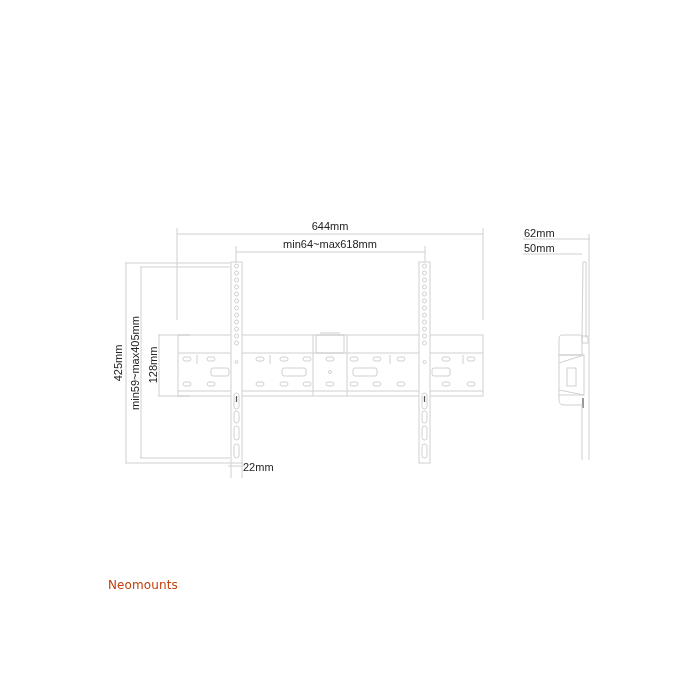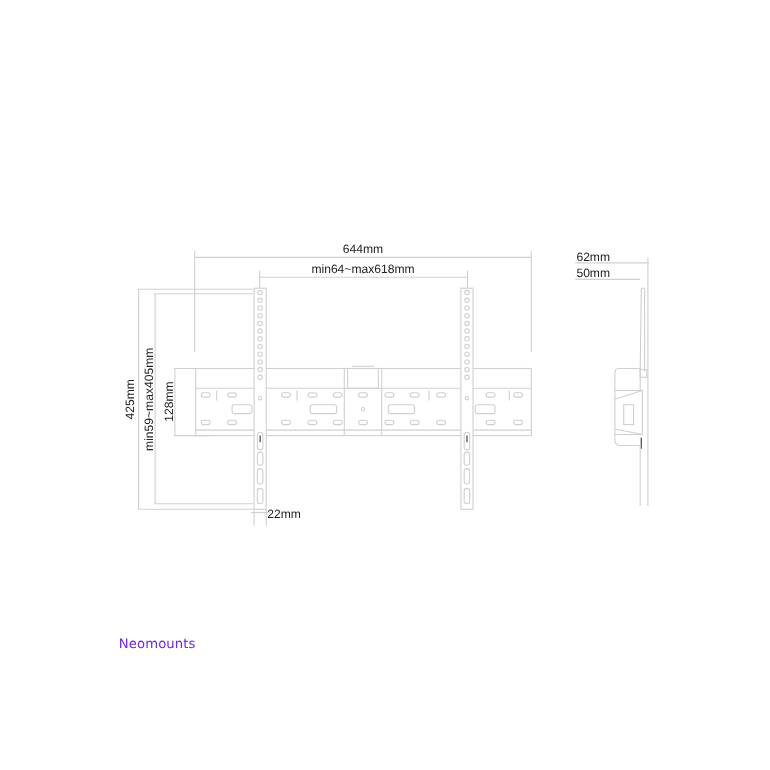--- a/index.html
+++ b/index.html
@@ -1,21 +1,21 @@
 <!DOCTYPE html>
 <html><head>
   <meta charset="utf-8">
   <style>
     html, body { margin: 0; padding: 0; background: #ffffff; }
     body { width: 700px; height: 700px; position: relative; overflow: hidden;
            font-family: "Liberation Sans", sans-serif; }
     #diagram { position: absolute; left: 0; top: 0; width: 700px; height: 700px; }
     .dim-text { font-family: "Liberation Sans", sans-serif; font-size: 11px; fill: #222222; }
     .brand { position: absolute; left: 108px; top: 578px; font-family: "DejaVu Sans", sans-serif;
-             font-size: 12px; color: #6d28d9; letter-spacing: 0.1px; }
+             font-size: 12px; color: #c2410c; letter-spacing: 0.1px; }
   </style>
 </head>
 <body>
 
 <svg id="diagram" viewBox="0 0 700 700" xmlns="http://www.w3.org/2000/svg">
   <g fill="none" stroke="#d0d0d0" stroke-width="1">
 
     <g>
       <line x1="177" y1="234" x2="483" y2="234"></line>
       <line x1="177" y1="228" x2="177" y2="320"></line>

